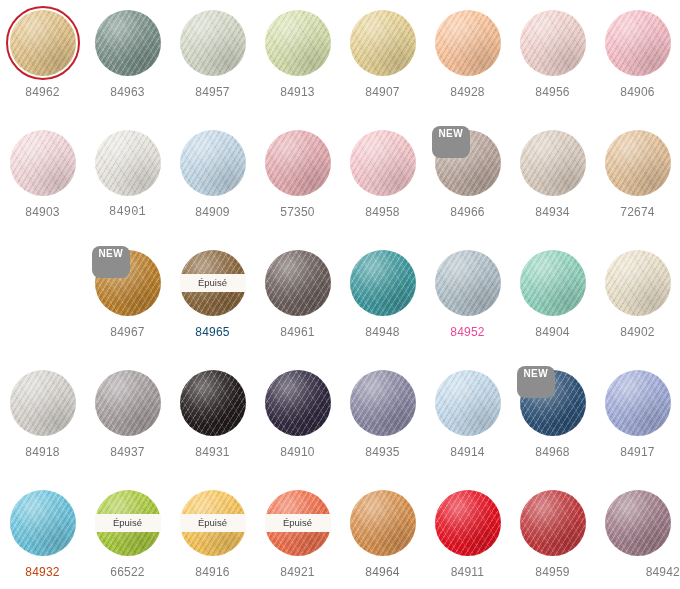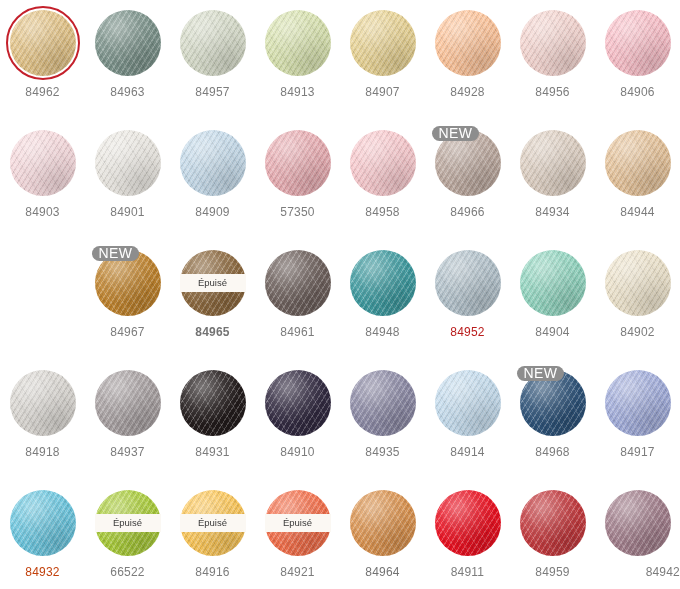--- a/index.html
+++ b/index.html
@@ -77,25 +77,25 @@
     border-radius: 50%;
     border: 2px solid #c4202b;
     pointer-events: none;
   }
 
   .badge-new {
     position: absolute;
     left: -3px; top: -4px;
     background: #8d8d8d;
     color: #ffffff;
-    font-size: 14px;
-    font-weight: normal;
+    font-size: 10px;
+    font-weight: bold;
     letter-spacing: 0.4px;
     line-height: 15px;
-    height: 15px;
+    height: 32px;
     padding: 0 7px;
     border-radius: 8px;
     z-index: 4;
   }
 
   .band {
     position: absolute;
     left: 0;
     top: 36%;
     width: 100%;
@@ -205,21 +205,21 @@
     <div class="cell" style="left: 0px; top: 130px;">
       <div class="swatch-wrap">
         <div class="ball" style="background: rgb(245, 217, 220);">
           <div class="tex"></div>
           <div class="tex2"></div>
           <div class="shade"></div>
         </div>
       </div>
       <div class="label" style="color: rgb(124, 124, 124);">84903</div>
     </div>
-    <div class="cell" style="left: 85px; top: 130px;">
+    <div class="cell" style="left: 85px; top: 130px; font-family: Liberation Mono, monospace;">
       <div class="swatch-wrap">
         <div class="ball" style="background: rgb(234, 231, 225);">
           <div class="tex"></div>
           <div class="tex2"></div>
           <div class="shade"></div>
         </div>
       </div>
       <div class="label" style="color: rgb(124, 124, 124);">84901</div>
     </div>
     <div class="cell" style="left: 170px; top: 130px;">
@@ -274,21 +274,21 @@
       <div class="label" style="color: rgb(124, 124, 124);">84934</div>
     </div>
     <div class="cell" style="left: 595px; top: 130px;">
       <div class="swatch-wrap">
         <div class="ball" style="background: rgb(229, 195, 155);">
           <div class="tex"></div>
           <div class="tex2"></div>
           <div class="shade"></div>
         </div>
       </div>
-      <div class="label" style="color: rgb(124, 124, 124);">84944</div>
+      <div class="label" style="color: rgb(124, 124, 124);">72674</div>
     </div>
     <div class="cell" style="left: 85px; top: 250px;">
       <div class="swatch-wrap">
         <div class="ball" style="background: rgb(192, 132, 47);">
           <div class="tex"></div>
           <div class="tex2"></div>
           <div class="shade"></div>
         </div>
         <div class="badge-new" style="background: rgb(141, 141, 141);">NEW</div>
       </div>
@@ -298,21 +298,21 @@
       <div class="swatch-wrap">
         <div class="ball" style="background: rgb(141, 106, 64);">
           <div class="tex"></div>
           <div class="tex2"></div>
           <div class="shade"></div>
         </div>
         <div class="band" style="background: rgb(251, 248, 243);">
           <span>Épuisé</span>
         </div>
       </div>
-      <div class="label" style="color: #737373; font-weight: bold;">84965</div>
+      <div class="label" style="color: #0c4a6e;">84965</div>
     </div>
     <div class="cell" style="left: 255px; top: 250px;">
       <div class="swatch-wrap">
         <div class="ball" style="background: rgb(111, 98, 94);">
           <div class="tex"></div>
           <div class="tex2"></div>
           <div class="shade"></div>
         </div>
       </div>
       <div class="label" style="color: rgb(124, 124, 124);">84961</div>
@@ -328,21 +328,21 @@
       <div class="label" style="color: rgb(124, 124, 124);">84948</div>
     </div>
     <div class="cell" style="left: 425px; top: 250px;">
       <div class="swatch-wrap">
         <div class="ball" style="background: rgb(179, 194, 203);">
           <div class="tex"></div>
           <div class="tex2"></div>
           <div class="shade"></div>
         </div>
       </div>
-      <div class="label" style="color: #b91c1c;">84952</div>
+      <div class="label" style="color: #ec4899;">84952</div>
     </div>
     <div class="cell" style="left: 510px; top: 250px;">
       <div class="swatch-wrap">
         <div class="ball" style="background: rgb(147, 213, 192);">
           <div class="tex"></div>
           <div class="tex2"></div>
           <div class="shade"></div>
         </div>
       </div>
       <div class="label" style="color: rgb(124, 124, 124);">84904</div>

